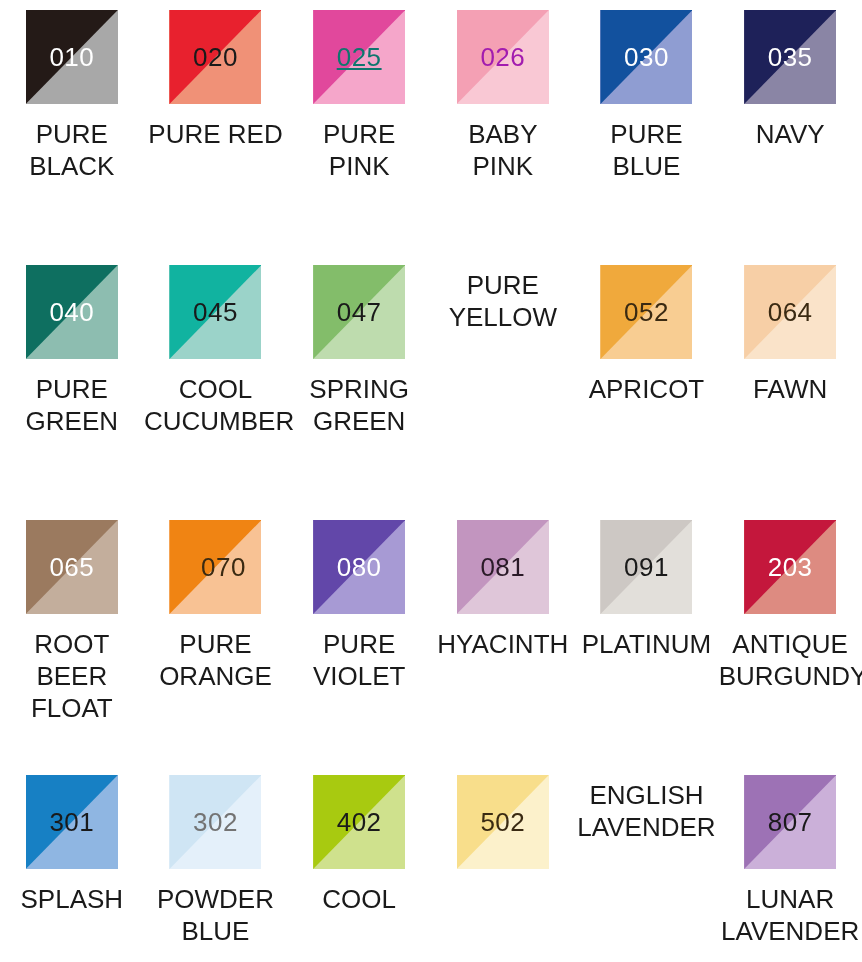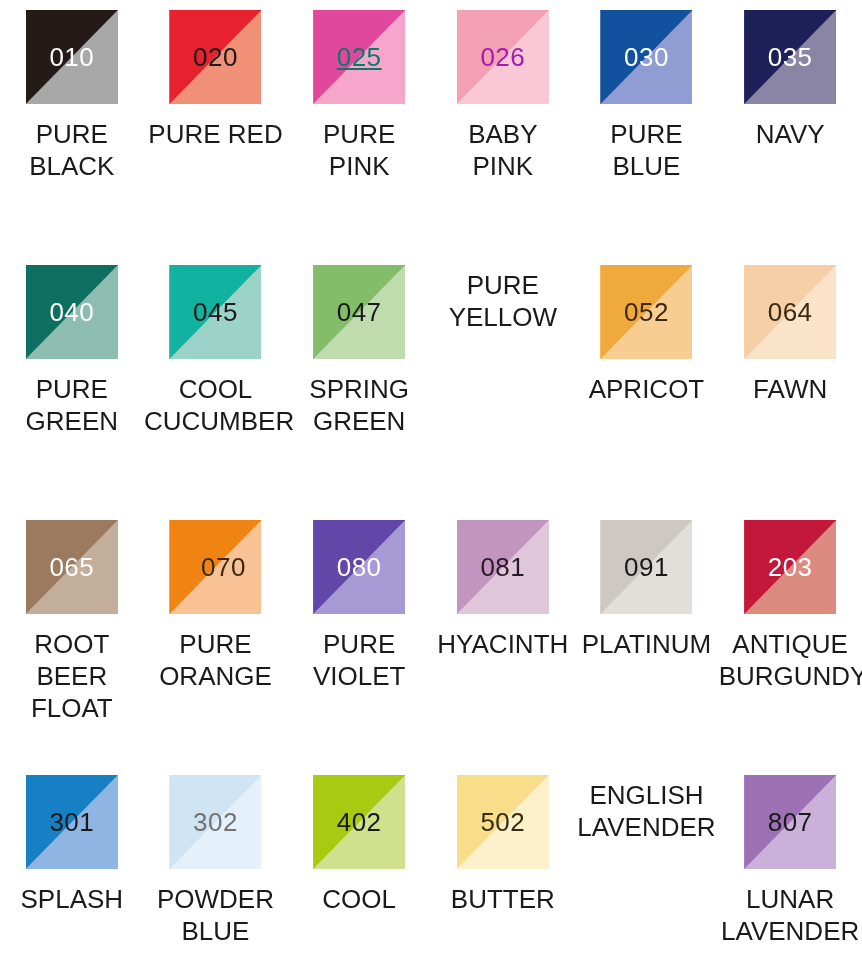--- a/index.html
+++ b/index.html
@@ -309,21 +309,20 @@
       <div class="swatch-label">COOL</div>
     </div>
     <div class="swatch-cell">
       <div class="swatch-chip">
         <div class="chip-layers">
           <div class="chip-light" style="background: rgb(252, 241, 203);"></div>
           <div class="chip-dark" style="background: rgb(248, 222, 139);"></div>
         </div>
         <div class="chip-number" style="color: rgb(58, 42, 18);">502</div>
       </div>
-      <div class="swatch-label">BUTTER</div>
     </div>
     <div class="swatch-cell">
       <div class="swatch-label">ENGLISH
 LAVENDER</div>
     </div>
     <div class="swatch-cell">
       <div class="swatch-chip">
         <div class="chip-layers">
           <div class="chip-light" style="background: rgb(203, 176, 217);"></div>
           <div class="chip-dark" style="background: rgb(157, 114, 181);"></div>

